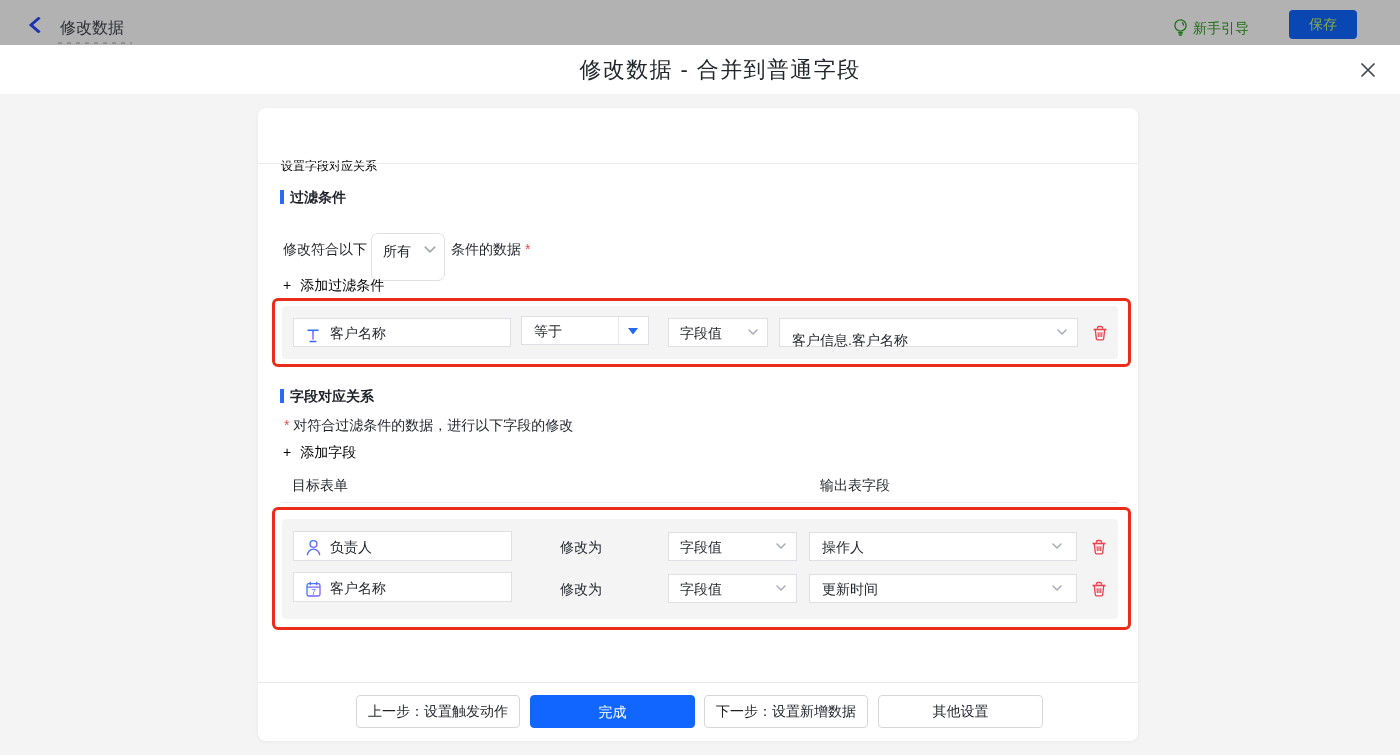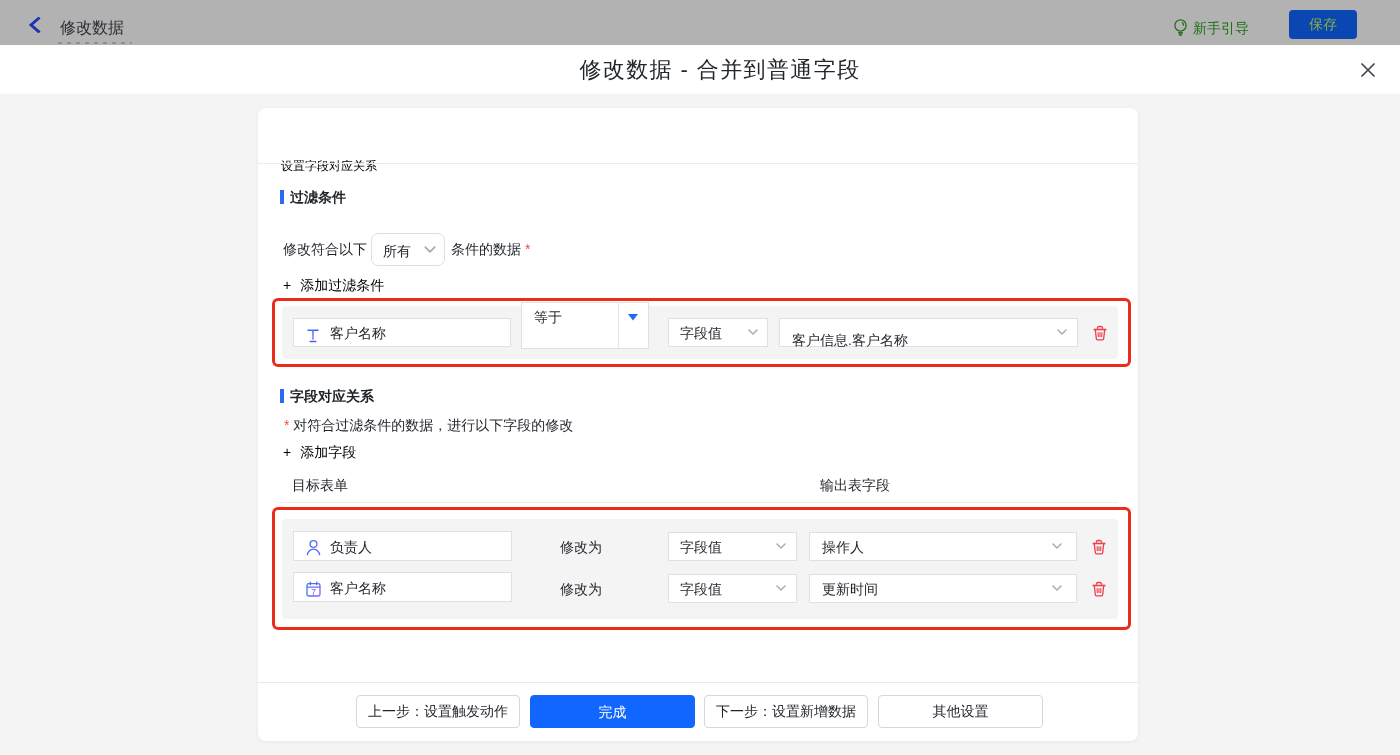--- a/index.html
+++ b/index.html
@@ -58,21 +58,21 @@
 <svg class="abs" style="left:1361px;top:63px;z-index:5" width="14" height="14" viewBox="0 0 14 14">
     <path d="M1 1 L13 13 M13 1 L1 13" stroke="#41464c" stroke-width="1.7" stroke-linecap="round"></path>
   </svg>
 <div class="abs" id="card"></div>
 <div class="abs card-head">设置字段对应关系</div>
 <div class="abs card-hline"></div>
 
 <div class="abs secbar" style="left:280px;top:190px;"></div>
 <div class="abs sectitle" style="left:290px;top:190px;line-height:14px;">过滤条件</div>
 <div class="abs t14" style="left:283px;top:241px;">修改符合以下</div>
-<div class="abs ctl" style="left:371px;top:233px;width:74px;height:33px;border-radius:7px;">
+<div class="abs ctl" style="left:371px;top:233px;width:74px;height:48px;border-radius:7px;">
     <span style="position:absolute;left:11px;top:9px;">所有</span>
   </div>
 <svg class="abs chev" style="left:424px;top:246px;width:12px;height:7px" viewBox="0 0 10 6">
     <path d="M1 1 L5 5 L9 1" fill="none" stroke="#a7acb3" stroke-width="1.5" stroke-linecap="round" stroke-linejoin="round"></path>
   </svg>
 <div class="abs t14" style="left:451px;top:241px;">条件的数据 <span class="star">*</span></div>
 <div class="abs link" style="left:283px;top:277px;"><span style="margin-right:9px;">+</span>添加过滤条件</div>
 
 <div class="abs redbox" style="left:272px;top:298px;width:859px;height:69px;"></div>
 <div class="abs graypanel" style="left:282px;top:306px;width:836px;height:53px;"></div>
@@ -82,21 +82,21 @@
         <linearGradient id="tg" x1="0" y1="0" x2="0" y2="1">
           <stop offset="0" stop-color="#2e6dff"></stop>
           <stop offset="0.55" stop-color="#a06af8"></stop>
           <stop offset="1" stop-color="#3b63f6"></stop>
         </linearGradient>
       </defs>
       <path d="M1 1.2 h10 M6 1.2 v8.8 M3.2 12.6 h5.6" fill="none" stroke="url(#tg)" stroke-width="1.5" stroke-linecap="round"></path>
     </svg>
   <span style="position:absolute;left:36px;top:6px;">客户名称</span>
 </div>
-<div class="abs ctl" style="left:521px;top:302px;width:128px;height:47px;">
+<div class="abs ctl" style="left:521px;top:316px;width:128px;height:29px;">
     <span style="position:absolute;left:12px;top:6px;">等于</span>
   <div style="position:absolute;right:29px;top:0;bottom:0;border-left:1px solid #e4e6e9;"></div>
   <svg style="position:absolute;right:10px;top:11px" width="10" height="7" viewBox="0 0 10 7">
       <path d="M0 0 h10 L5 6.5 Z" fill="#2468f2"></path>
     </svg>
 </div>
 <div class="abs ctl" style="left:668px;top:318px;width:100px;height:29px;">
     <span style="position:absolute;left:11px;top:6px;">字段值</span>
   </div>
 <svg class="abs chev" style="left:748px;top:329px" viewBox="0 0 10 6">

